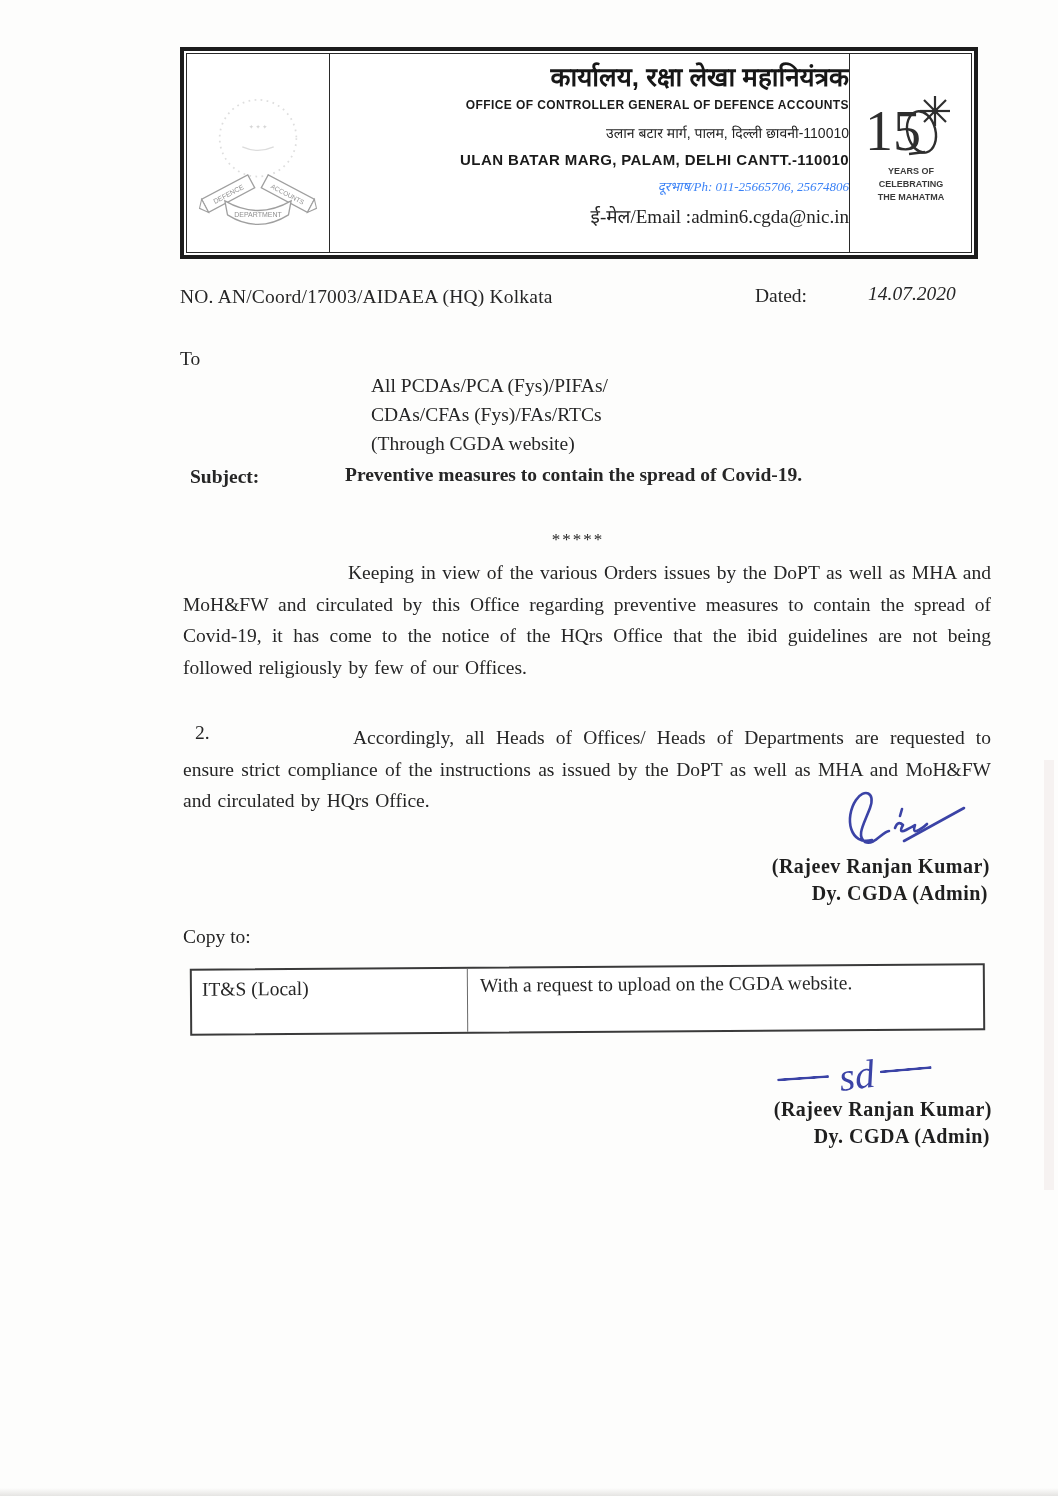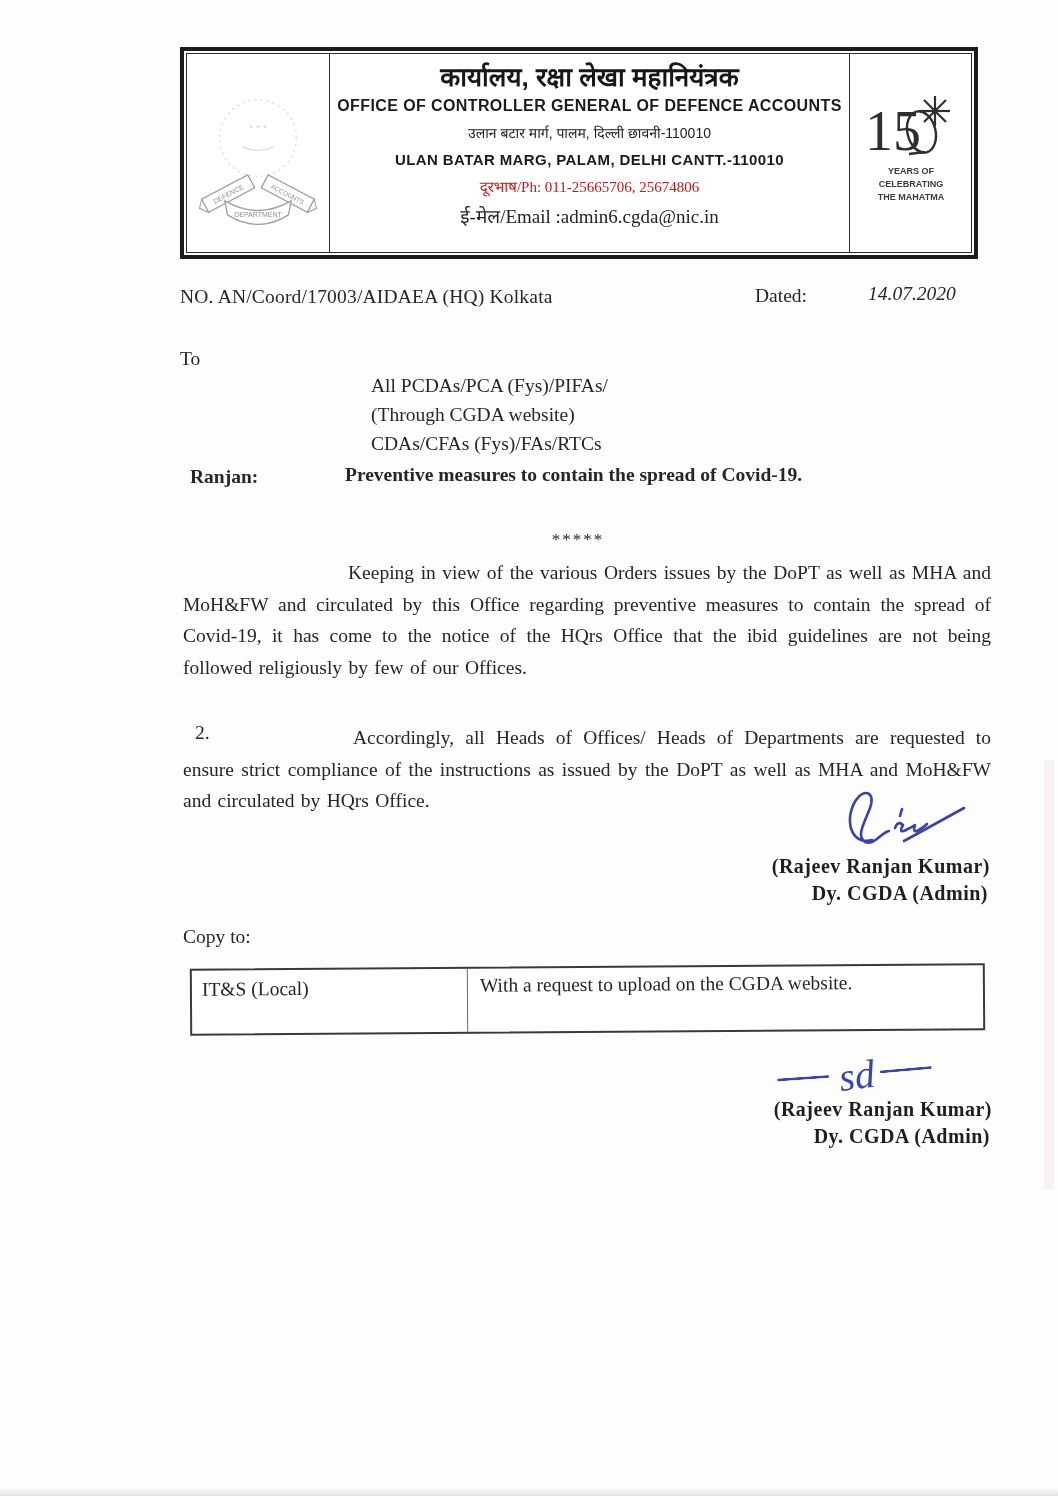--- a/index.html
+++ b/index.html
@@ -36,33 +36,33 @@
     border: 1px solid #2a2a2a;
     display: flex;
     align-items: stretch;
   }
   .lh-left {
     width: 143px; border-right: 1px solid #2a2a2a;
     display: flex; align-items: center; justify-content: center;
   }
   .lh-center {
     flex: 1;
-    text-align: center;
+    text-align: right;
     font-family: "Liberation Sans", sans-serif;
     padding-top: 7px;
   }
   .lh-right {
     width: 122px; border-left: 1px solid #2a2a2a;
     display: flex; align-items: center; justify-content: center;
   }
   .lh-hindi-title   { font-size: 26px; font-weight: bold; color: #171717; line-height: 32px; }
-  .lh-eng-title     { font-size: 16px; font-weight: bold; color: #1b1b1b; line-height: 25px; letter-spacing: 0.4px; }
+  .lh-eng-title     { font-size: 12px; font-weight: bold; color: #1b1b1b; line-height: 25px; letter-spacing: 0.4px; }
   .lh-hindi-address { font-size: 14px; color: #222; line-height: 30px; }
   .lh-eng-address   { font-size: 15px; font-weight: bold; color: #1b1b1b; line-height: 24px; letter-spacing: 0.4px; }
-  .lh-phone         { font-size: 15px; color: #b91c1c; line-height: 30px; font-family: "Liberation Serif", serif; }
+  .lh-phone         { font-size: 13px; color: #3b82f6; line-height: 30px; font-family: "Liberation Serif", serif; font-style: italic; }
   .lh-email         { font-size: 19px; color: #232323; line-height: 29px; font-family: "Liberation Serif", serif; }
 
   
   .ref-number { position: absolute; left: 180px; top: 286px; font-size: 19.5px; letter-spacing: 0.2px; }
   .ref-dated  { position: absolute; left: 755px; top: 285px; font-size: 19.5px; }
   .ref-date   { position: absolute; left: 868px; top: 283px; font-size: 19.5px; font-style: italic; }
 
   
   .to-label { position: absolute; left: 180px; top: 348px; font-size: 19.5px; }
   .addr-block { position: absolute; left: 343px; top: 371px; font-size: 19.5px; line-height: 29px; margin-left: 28px; }
@@ -196,25 +196,25 @@
     </div>
   </div>
 
   <div class="ref-number">NO. AN/Coord/17003/AIDAEA (HQ) Kolkata</div>
   <div class="ref-dated">Dated:</div>
   <div class="ref-date">14.07.2020</div>
 
   <div class="to-label">To</div>
   <div class="addr-block">
     <div>All PCDAs/PCA (Fys)/PIFAs/</div>
+    <div>CDAs/CFAs (Fys)/FAs/RTCs</div>
     <div>(Through CGDA website)</div>
-    <div>CDAs/CFAs (Fys)/FAs/RTCs</div>
-  </div>
-
-  <div class="subject-label">Ranjan:</div>
+  </div>
+
+  <div class="subject-label">Subject:</div>
   <div class="subject-text">Preventive measures to contain the spread of Covid-19.</div>
 
   <div class="separator">*****</div>
 
   <p class="para1">Keeping in view of the various Orders issues by the DoPT as well as MHA and MoH&amp;FW and circulated by this Office regarding preventive measures to contain the spread of Covid-19, it has come to the notice of the HQrs Office that the ibid guidelines are not being followed religiously by few of our Offices.</p>
 
   <div class="para2-wrap">
     <span class="para2-number">2.</span>
     <p class="para2">Accordingly, all Heads of Offices/ Heads of Departments are requested to ensure strict compliance of the instructions as issued by the DoPT as well as MHA and MoH&amp;FW and circulated by HQrs Office.</p>
   </div>

